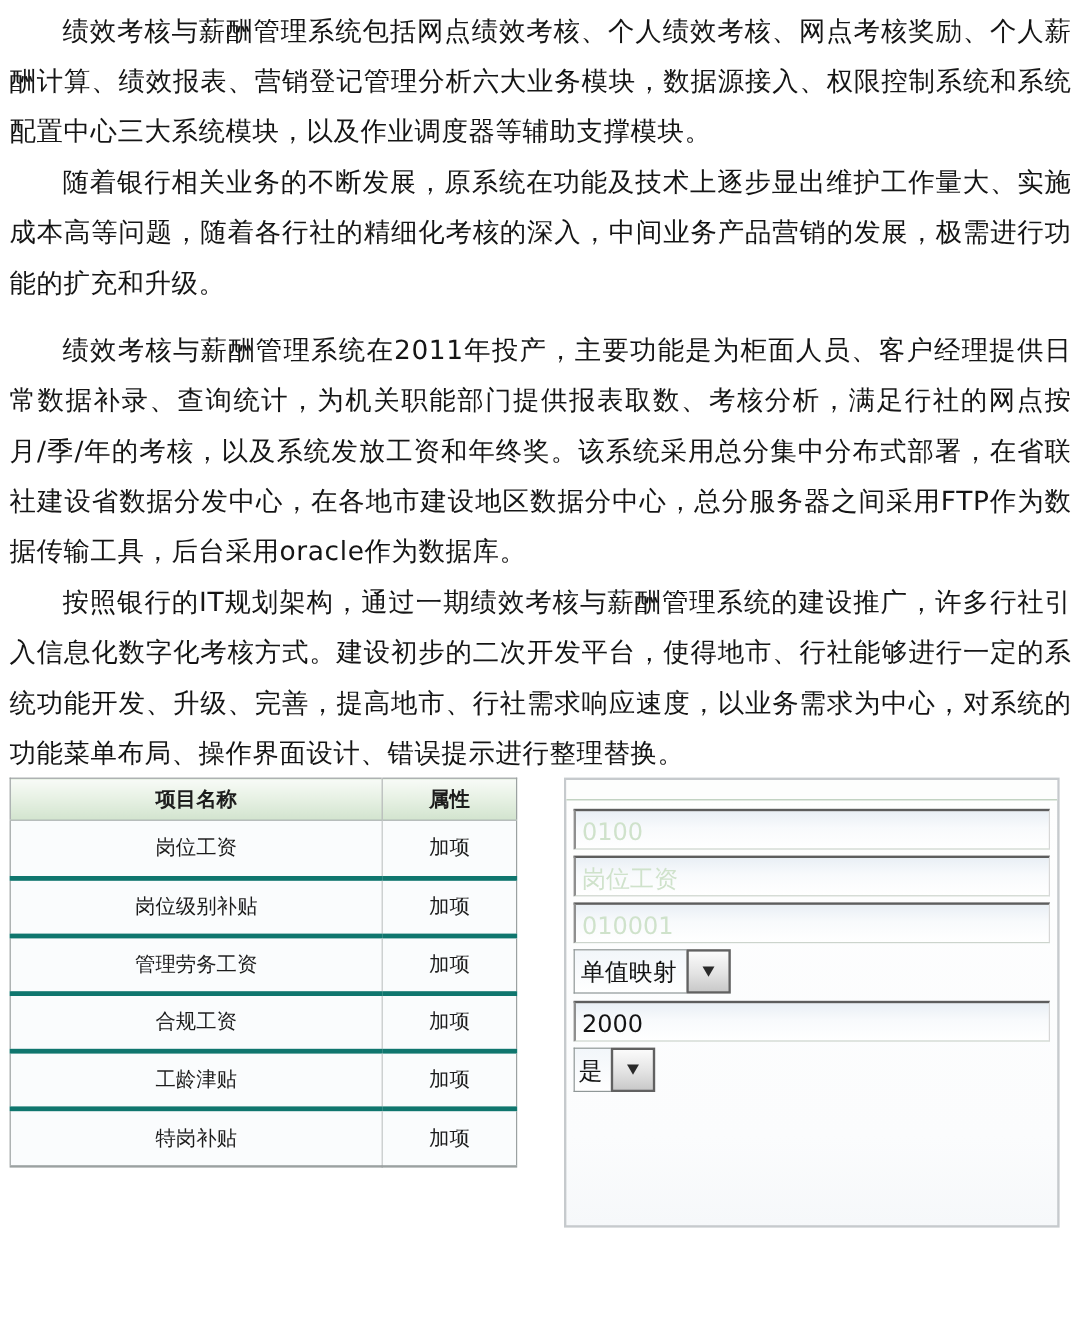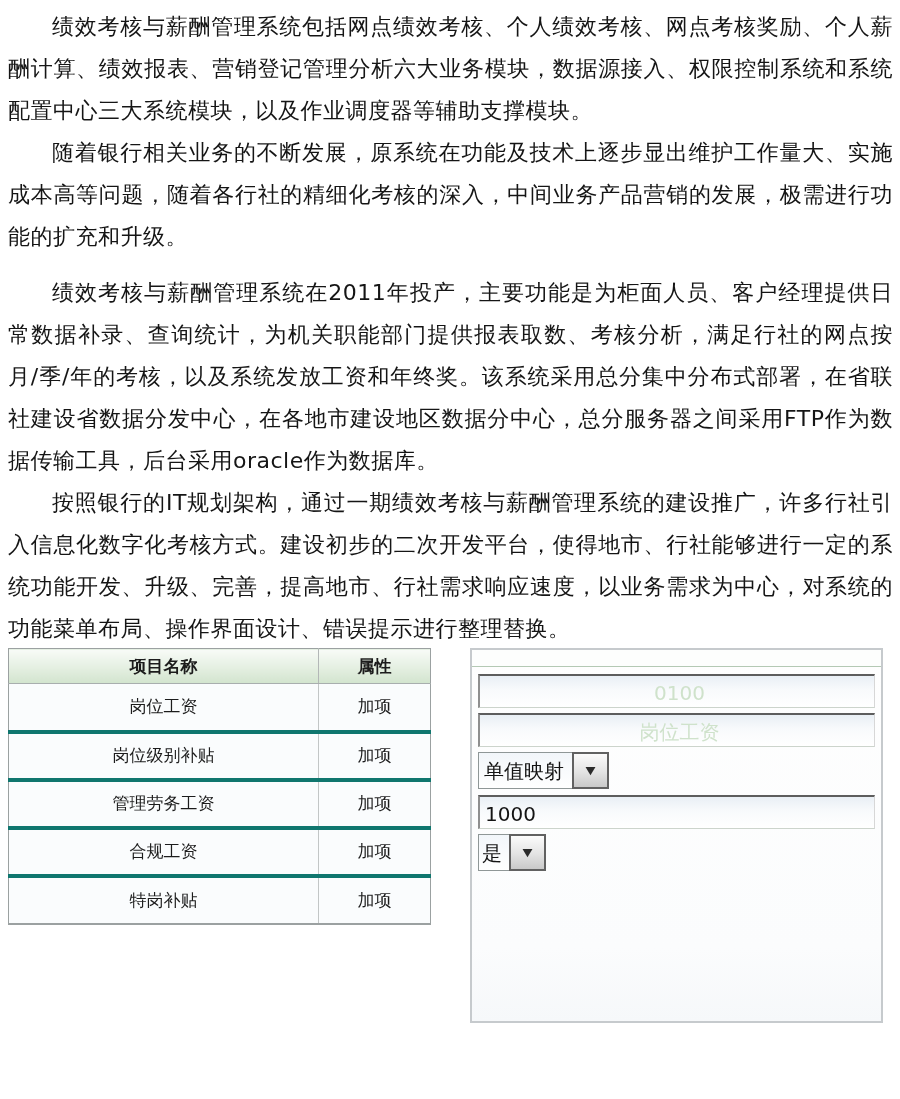--- a/index.html
+++ b/index.html
@@ -46,21 +46,21 @@
   .panel-body { padding:7px 0 0 6px; }
 
   .fld {
     display:block; width:calc(100% - 6px); height:34px; margin-bottom:5px;
     border-top:2px solid #5d5d5d; border-left:2px solid #8f8f8f;
     border-right:1px solid #d7d7d7; border-bottom:1px solid #ccd4cc;
     background:linear-gradient(180deg,#e9eff5 0%, #f8fafc 45%, #ffffff 100%);
     font-size:20px; line-height:30px; padding:2px 0 0 5px;
     white-space:nowrap; overflow:hidden;
   }
-  .fld.disabled { color:#cfe2cb;text-align:center; }
+  .fld.disabled { color:#cfe2cb; }
   .fld.black { color:#141414; }
   .fld.tall { height:37px; }
   .fld.pregap { margin-top:9px; }
 
   .combo { display:flex; align-items:flex-end; margin-bottom:6px; }
   .combo .combo-text {
     height:37px; border:1px solid #8f9797; border-right:none;
     background:linear-gradient(180deg,#f2f6fa 0%, #ffffff 100%);
     font-size:20px; color:#141414; padding:5px 4px 0 5px; white-space:nowrap;
   }
@@ -106,44 +106,49 @@
     </tr>
     <tr>
       <td>管理劳务工资</td>
       <td>加项</td>
     </tr>
     <tr>
       <td>合规工资</td>
       <td>加项</td>
     </tr>
     <tr>
+      <td>工龄津贴</td>
+      <td>加项</td>
+    </tr>
+    <tr>
       <td>特岗补贴</td>
       <td>加项</td>
     </tr>
   </tbody>
 </table>
 
 <div class="form-panel">
   <div class="panel-header"></div>
   <div class="panel-body">
 
     <div class="fld disabled">0100</div>
 
     <div class="fld disabled">岗位工资</div>
 
+    <div class="fld disabled">010001</div>
 
 
     <div class="combo mapping">
       <span class="combo-text">单值映射</span>
       <span class="combo-btn">
         <span class="arrow">▼</span>
       </span>
     </div>
 
-    <div class="fld black">1000</div>
+    <div class="fld black">2000</div>
 
     <div class="combo flag">
       <span class="combo-text">是</span>
       <span class="combo-btn">
         <span class="arrow">▼</span>
       </span>
     </div>
 
   </div>
 </div>

